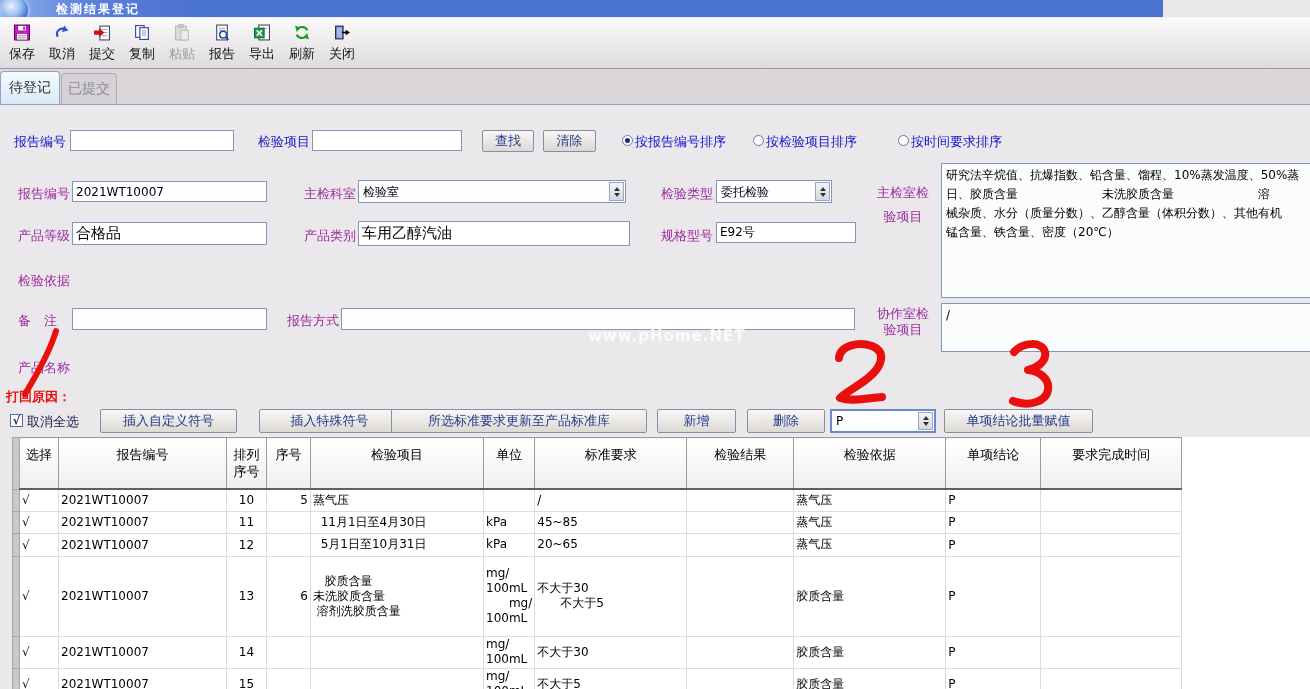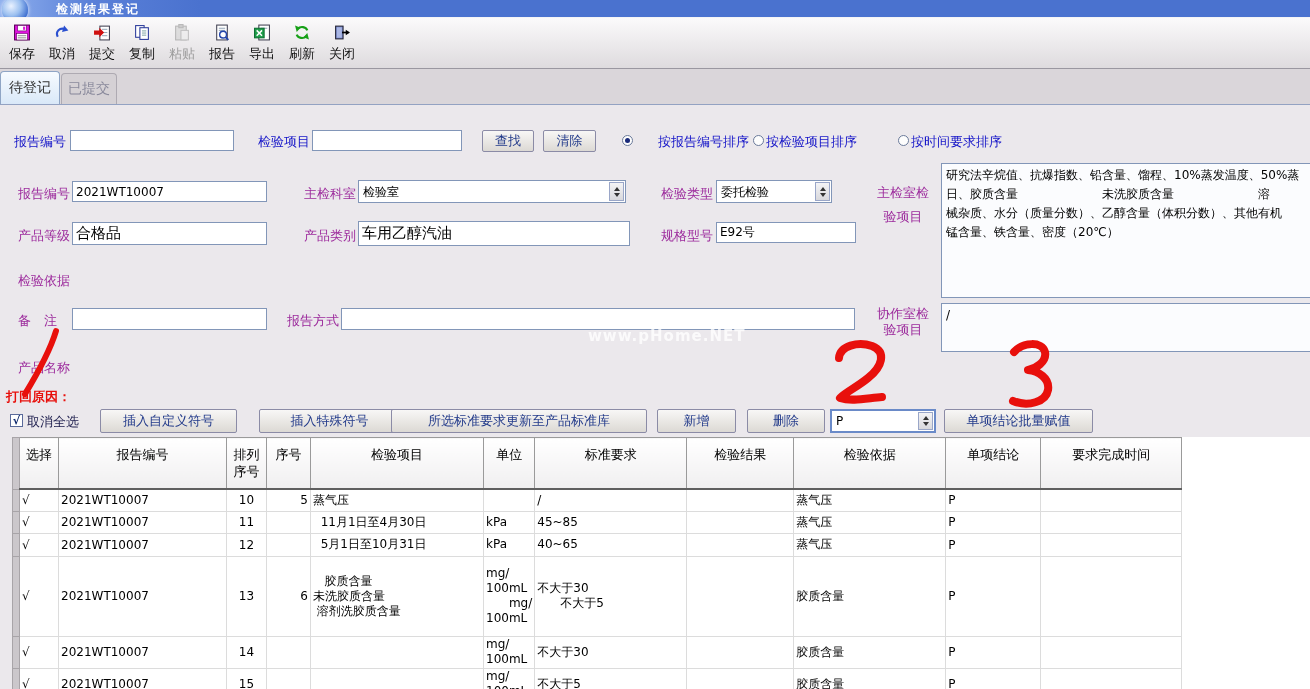--- a/index.html
+++ b/index.html
@@ -1,19 +1,19 @@
 <!DOCTYPE html>
 <html><head>
 <meta charset="utf-8">
 <style>
   html,body{margin:0;padding:0;overflow:hidden;}
   body{width:1310px;height:689px;font-family:"DejaVu Sans",sans-serif;}
   #win{position:relative;width:1310px;height:689px;background:#ebe8ec;overflow:hidden;}
   
-  #titlebar{position:absolute;left:0;top:0;width:1310px;height:17px;
+  #titlebar{position:absolute;left:0;top:0;width:1163px;height:17px;
     background:linear-gradient(90deg,#8fb0ee 0px,#5a80d8 90px,#4a72cf 200px,#4a72cf 100%);}
   #titlebar .title{position:absolute;left:56px;top:1px;color:#fff;font-size:12px;font-weight:bold;letter-spacing:2px;}
   #logo{position:absolute;left:2px;top:-3px;width:26px;height:26px;border-radius:50%;
     background:radial-gradient(circle at 35% 35%,#eaf2ff 0%,#9cc0f0 40%,#3f6fd0 75%,#2a50a8 100%);
     box-shadow:0 0 4px rgba(255,255,255,.8);}
   
   #toolbar{position:absolute;left:0;top:17px;width:1310px;height:52px;
     background:linear-gradient(#fbfafb,#dedbde);border-bottom:1px solid #9a97a0;border-top:1px solid #f4f4f6;
     display:flex;align-items:flex-start;padding-left:2px;box-sizing:border-box;}
   .tbtn{width:40px;height:48px;margin-top:2px;display:flex;flex-direction:column;align-items:center;justify-content:flex-start;cursor:default;}
@@ -165,21 +165,21 @@
     </div>
 
   <div class="lbl lbl-blue" style="left:14px;top:133px;">报告编号</div>
   <input class="inp" style="left: 70px; top: 130px; width: 164px; height: 21px;" value="">
   <div class="lbl lbl-blue" style="left:258px;top:133px;">检验项目</div>
   <input class="inp" style="left: 312px; top: 130px; width: 150px; height: 21px;" value="">
   <div class="btn" style="left:482px;top:130px;width:52px;height:22px;">查找</div>
   <div class="btn" style="left:543px;top:130px;width:53px;height:22px;">清除</div>
   <div id="sortgroup">
       <div class="radio sel" style="left: 622px; top: 135px;"></div>
-      <div class="lbl lbl-blue" style="left: 635px; top: 133px; margin-left: 23px;">按报告编号排序</div>
+      <div class="lbl lbl-blue" style="left: 635px; top: 133px;">按报告编号排序</div>
       <div class="radio" style="left: 753px; top: 135px;"></div>
       <div class="lbl lbl-blue" style="left: 766px; top: 133px;">按检验项目排序</div>
       <div class="radio" style="left: 898px; top: 135px;"></div>
       <div class="lbl lbl-blue" style="left: 911px; top: 133px;">按时间要求排序</div>
     </div>
 
   <div class="lbl lbl-purple" style="left:18px;top:185px;">报告编号</div>
   <input class="inp" style="left: 72px; top: 181px; width: 195px; height: 21px;" value="2021WT10007">
   <div class="lbl lbl-purple" style="left:304px;top:185px;">主检科室</div>
   <div class="combo" style="left:358px;top:180px;width:268px;height:23px;">
@@ -322,21 +322,21 @@
           <td class="c-rep">2021WT10007</td>
           <td class="c-ord">12</td>
           <td class="c-seq"></td>
           <td class="c-item">
             <div class="tline">  5月1日至10月31日</div>
           </td>
           <td class="c-unit">
             <div class="tline">kPa</div>
           </td>
           <td class="c-req">
-            <div class="tline">40~65</div>
+            <div class="tline">20~65</div>
           </td>
           <td class="c-res"></td>
           <td class="c-basis">蒸气压</td>
           <td class="c-conc">P</td>
           <td class="c-due"></td>
         </tr>
         <tr style="height: 80px;">
           <td class="ind"></td>
           <td class="c-sel">√</td>
           <td class="c-rep">2021WT10007</td>

